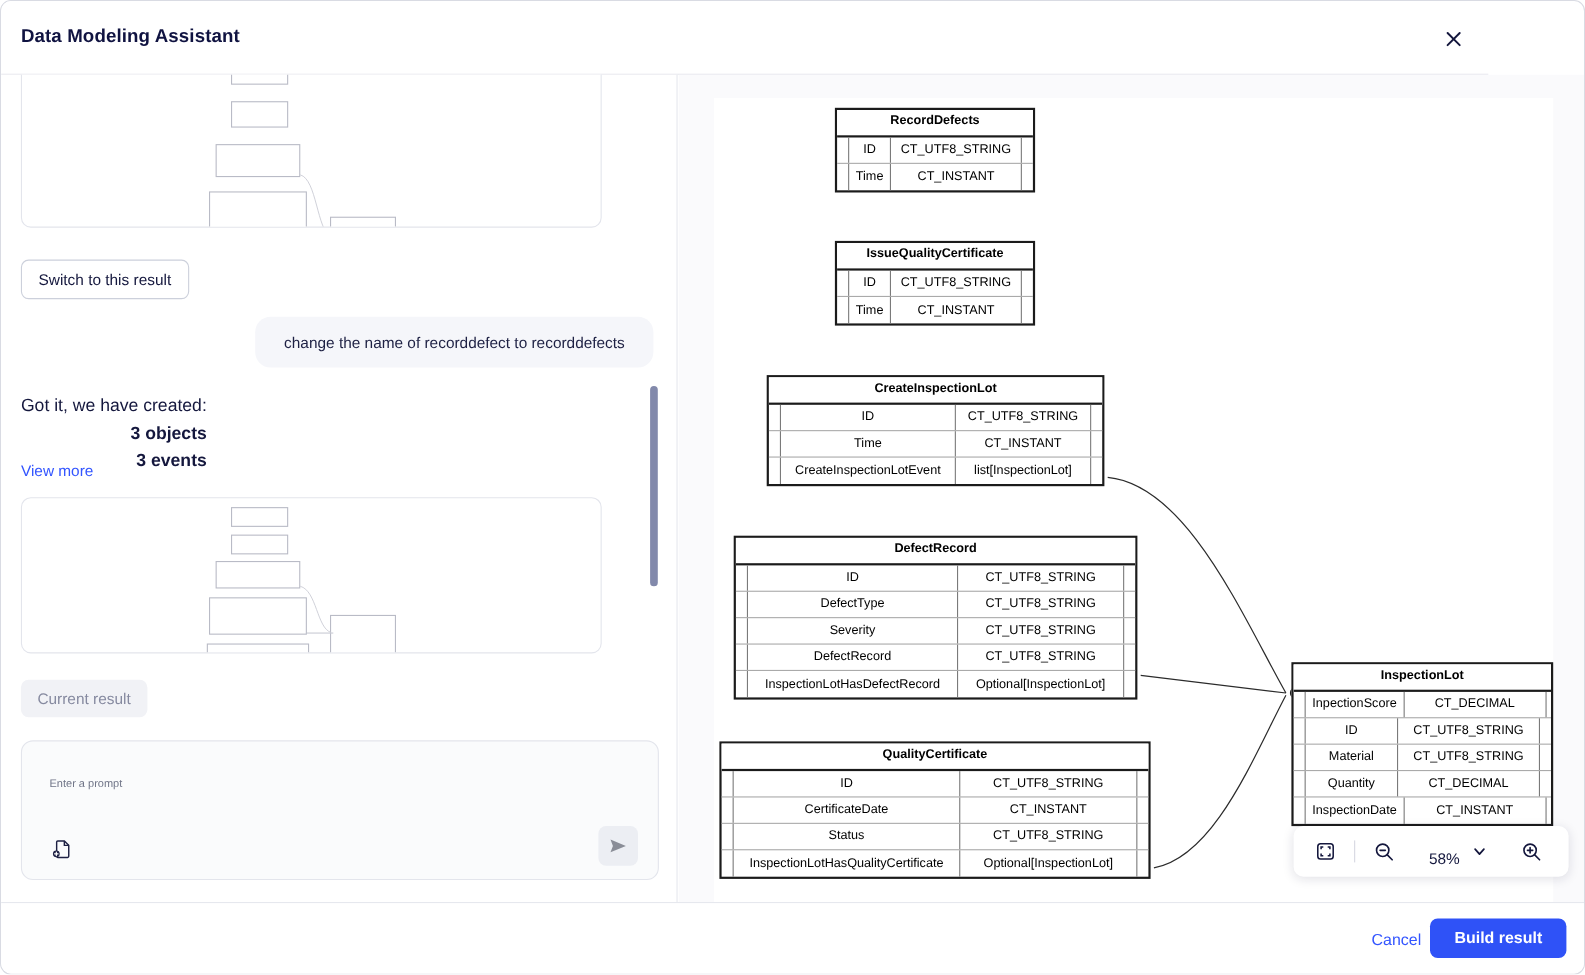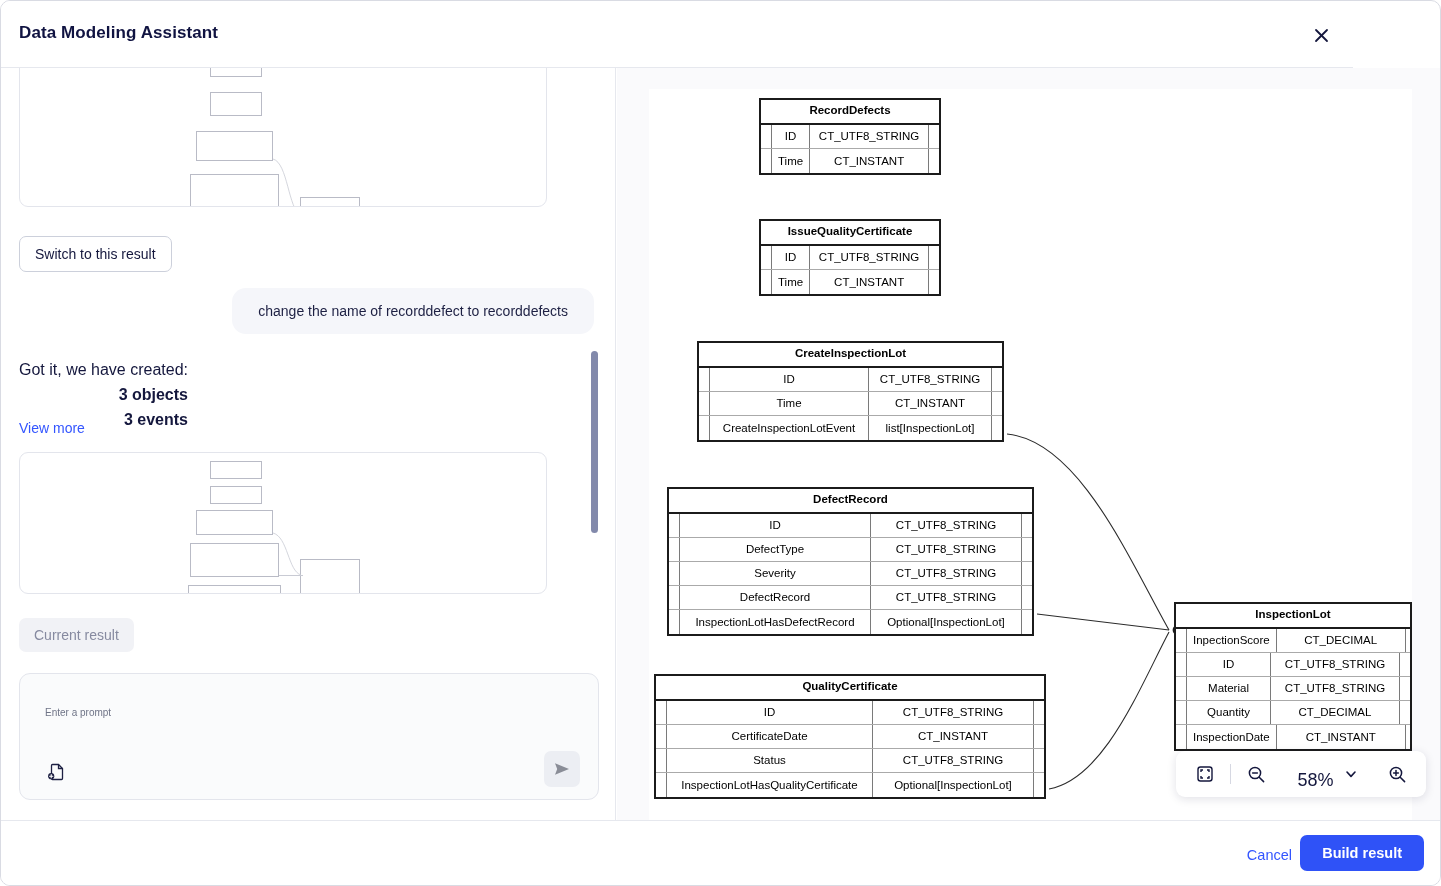--- a/index.html
+++ b/index.html
@@ -217,21 +217,21 @@
   .zt-btn {
     width: 30px; height: 30px;
     display: flex; align-items: center; justify-content: center;
     cursor: pointer; border-radius: 5px;
     color: #14173d;
   }
   .zt-div {
     width: 1px; height: 20px; background: #d6d8e2; margin: 0 5px;
   }
   .zt-level {
-    font-size: 18px; color: #14173d;
+    font-size: 14px; color: #14173d;
     margin-left: 20px;
     cursor: pointer;
     user-select: none;
     margin-top: 12px;
   }
   .zt-chev {
     width: 24px; height: 24px;
     display: flex; align-items: center; justify-content: center;
     cursor: pointer;
     margin-right: 14px;

